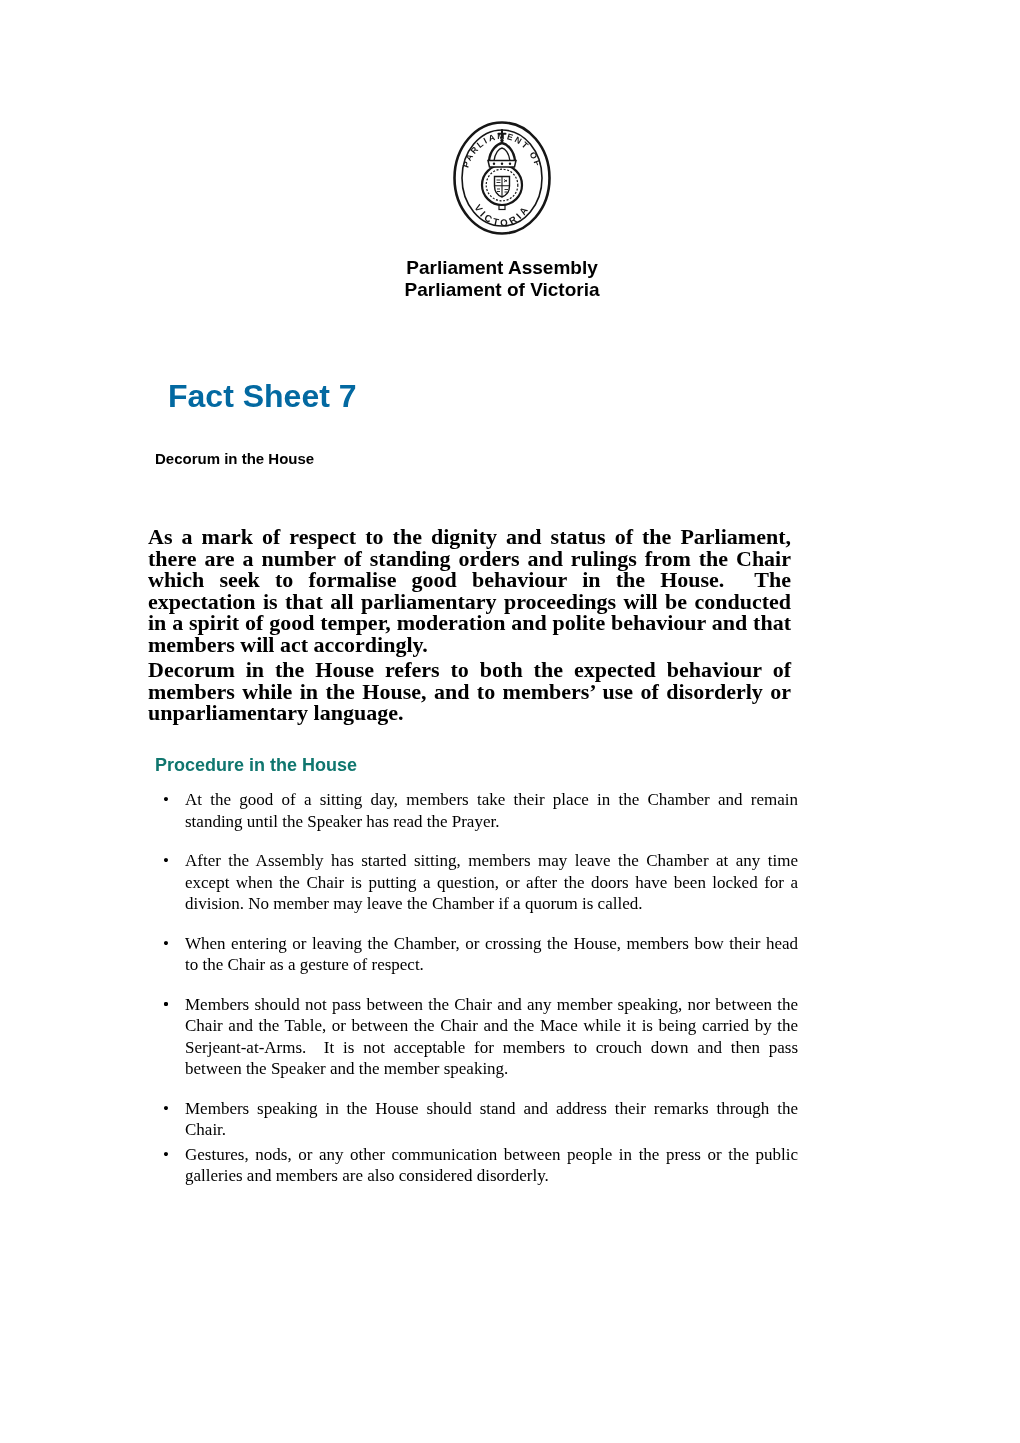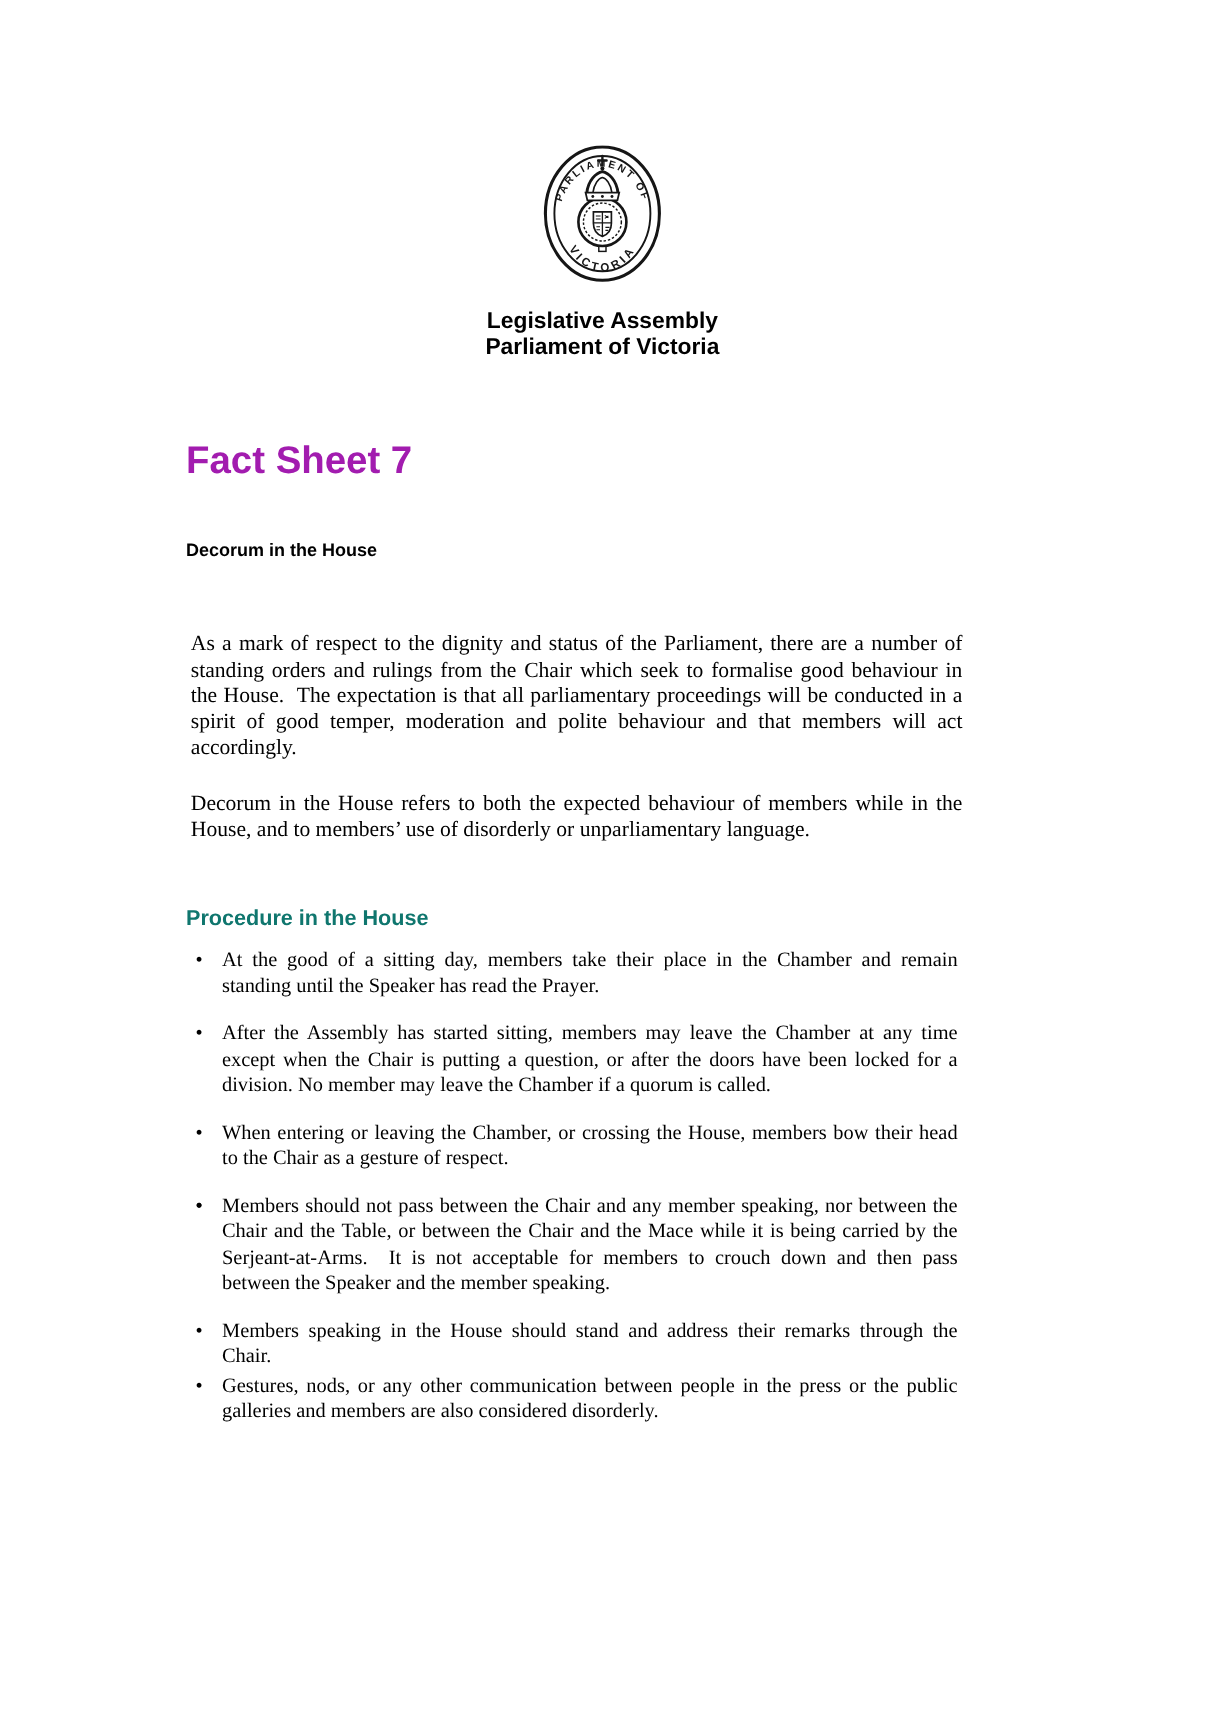--- a/index.html
+++ b/index.html
@@ -41,46 +41,47 @@
     font-family: "Liberation Sans", sans-serif;
     font-weight: bold;
     font-size: 19px;
     line-height: 22px;
     color: #000000;
   }
   .doc-title {
     position: absolute;
     top: 364px;
     left: 155px;
-    margin: 0;
+    margin: 13px;
     font-family: "Liberation Sans", sans-serif;
     font-weight: bold;
     font-size: 32px;
     line-height: 38px;
-    color: #a21caf;
+    color: #0369a1;
   }
   .doc-subtitle {
     position: absolute;
     top: 446px;
     left: 155px;
     margin: 0;
     font-family: "Liberation Sans", sans-serif;
     font-weight: bold;
     font-size: 15px;
     line-height: 25px;
     color: #000000;
   }
   .body-para {
     position: absolute;
-    left: 159px;
+    left: 148px;
     width: 643px;
     margin: 0;
-    font-size: 18px;
+    font-size: 22px;
     line-height: 21.5px;
     text-align: justify;
+    font-weight: bold;
   }
   .para-1 { top: 526px; }
   .para-2 { top: 659px; }
   .section-heading {
     position: absolute;
     top: 754px;
     left: 155px;
     margin: 0;
     font-family: "Liberation Sans", sans-serif;
     font-weight: bold;
@@ -152,21 +153,21 @@
         <path d="M42,40 C43,32 47,27.5 50,27 C53,27.5 57,32 58,40" fill="none" stroke="#161616" stroke-width="1.3"></path>
         <path d="M36,39.5 h28 l-1.5,6.5 h-25 Z" fill="#ffffff" stroke="#161616" stroke-width="1.5"></path>
         <circle cx="42" cy="42.8" r="1.2" fill="#161616"></circle>
         <circle cx="50" cy="42.8" r="1.2" fill="#161616"></circle>
         <circle cx="58" cy="42.8" r="1.2" fill="#161616"></circle>
       </g>
     </svg>
   </div>
 
   <div class="org-block">
-    <div>Legislative Assembly</div>
+    <div>Parliament Assembly</div>
     <div>Parliament of Victoria</div>
   </div>
 
   <h1 class="doc-title">Fact Sheet 7</h1>
 
   <h2 class="doc-subtitle">Decorum in the House</h2>
 
   <p class="body-para para-1">As a mark of respect to the dignity and status of the Parliament, there are a number of standing orders and rulings from the Chair which seek to formalise good behaviour in the House.&nbsp; The expectation is that all parliamentary proceedings will be conducted in a spirit of good temper, moderation and polite behaviour and that members will act accordingly.</p>
 
   <p class="body-para para-2">Decorum in the House refers to both the expected behaviour of members while in the House, and to members’ use of disorderly or unparliamentary language.</p>

